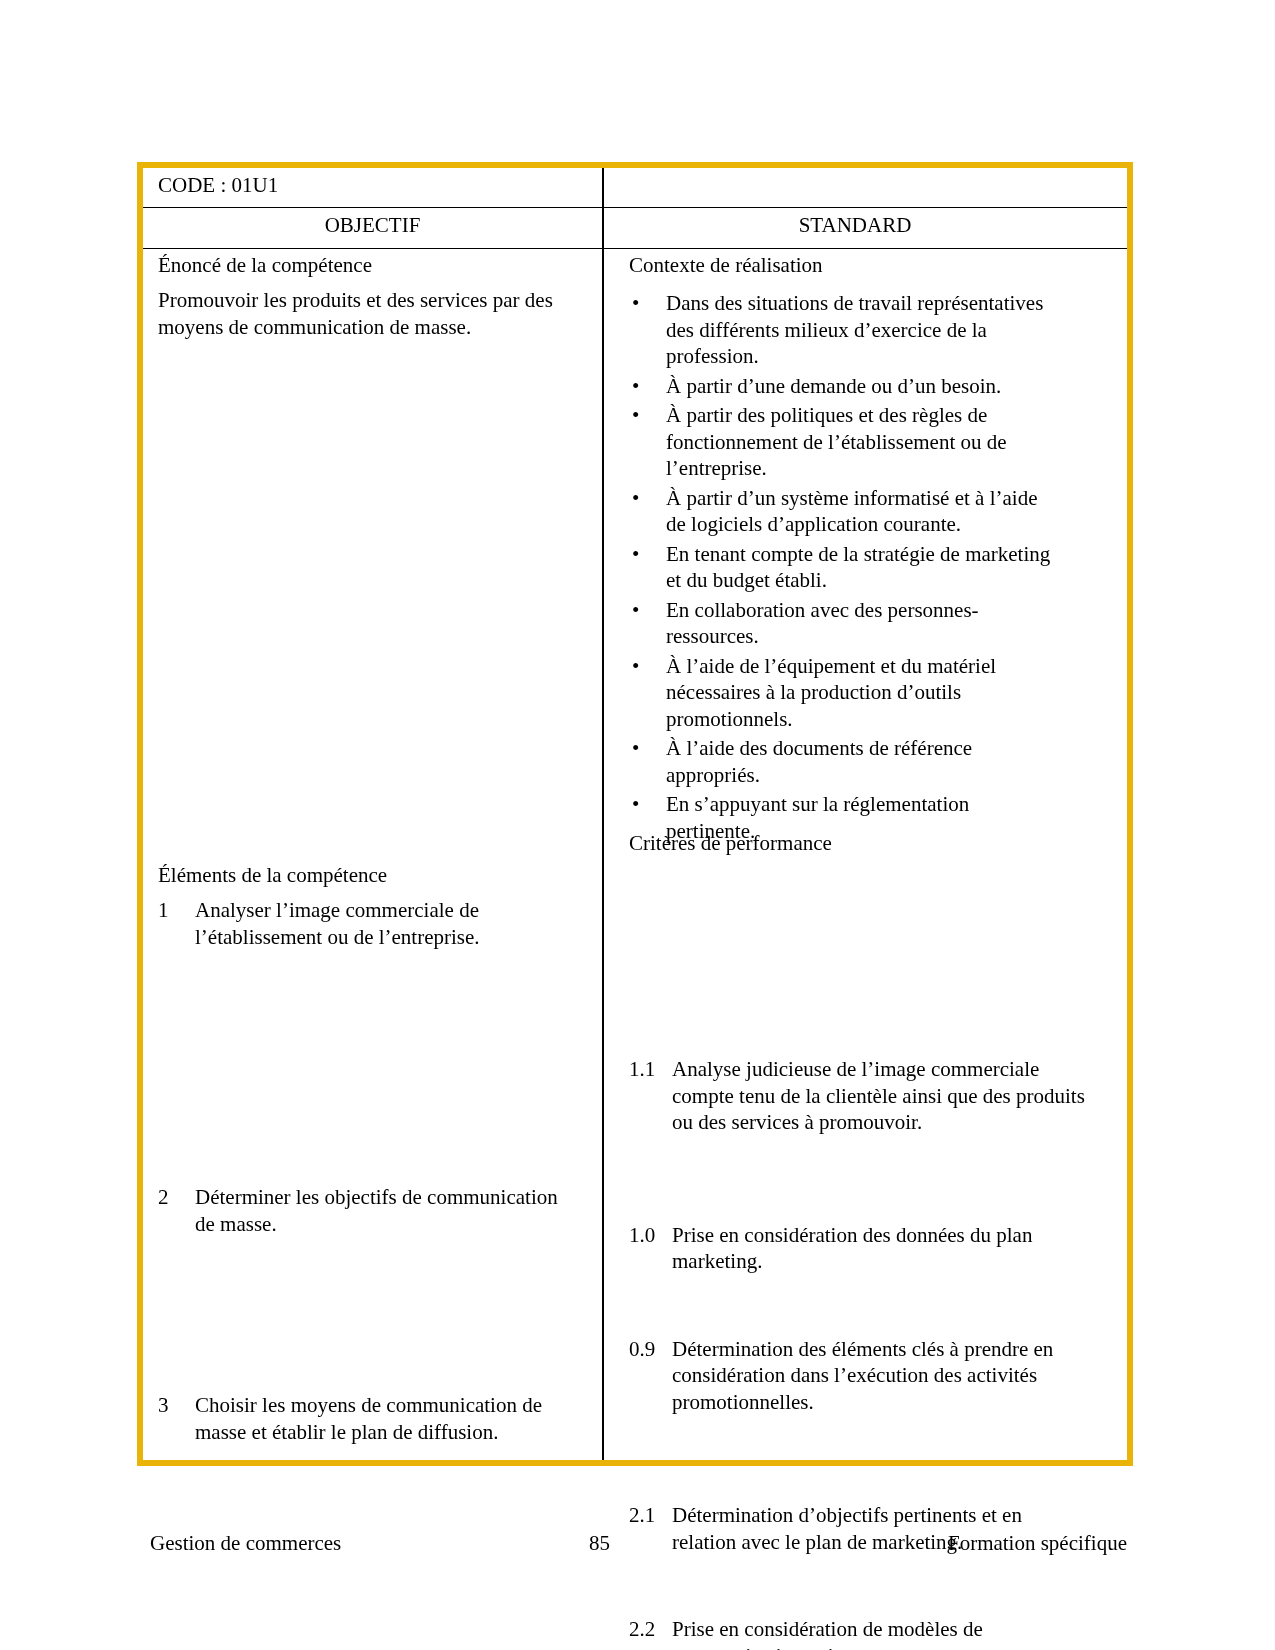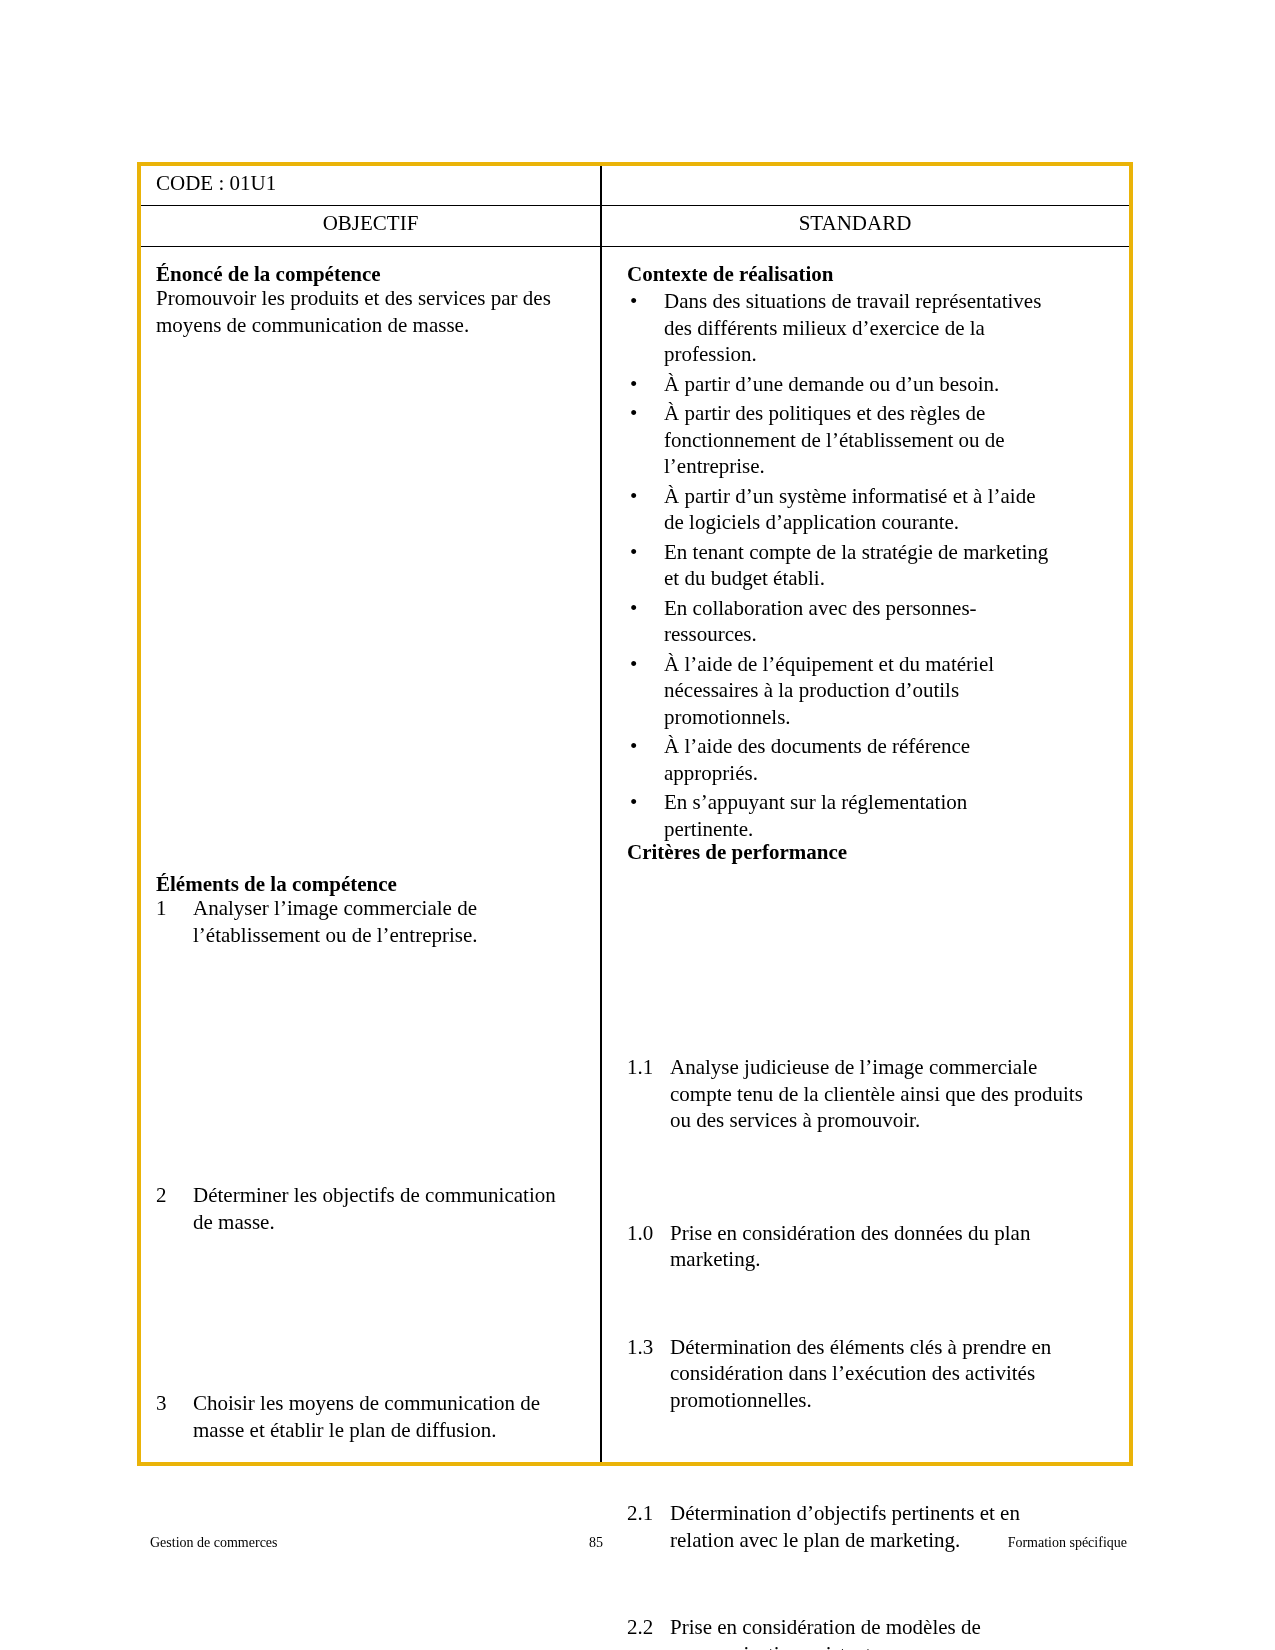--- a/index.html
+++ b/index.html
@@ -1,36 +1,36 @@
 <!DOCTYPE html>
 <html><head>
   <meta charset="utf-8">
   <style>
     html, body { margin: 0; padding: 0; background: #ffffff; }
     body { width: 1275px; height: 1650px; position: relative; overflow: hidden;
            font-family: "Liberation Serif", "DejaVu Serif", serif; color: #000; font-size: 21px; line-height: 26.5px; }
     .table { position: absolute; left: 137px; top: 162px; width: 996px; height: 1304px;
-             border: 4px solid #eab308; box-sizing: border-box; }
+             border: 6px solid #eab308; box-sizing: border-box; }
     .vdiv { position: absolute; left: 459px; top: 0; bottom: 0; width: 0; border-left: 2px solid #000; }
     .hline { position: absolute; left: 0; right: 0; height: 0; border-top: 1.5px solid #000; }
     .cell { position: absolute; }
     .code { left: 15px; top: 4px; }
     .hdr-left { left: 0; width: 459px; top: 44px; text-align: center; font-family: Liberation Serif, serif; }
     .hdr-right { left: 440px; right: 0; top: 44px; text-align: center; }
-    .bold { font-weight: bold; margin-top: 11px; }
+    .bold { font-weight: normal; }
     .left-col { left: 15px; width: 440px; }
     .right-col { left: 486px; width: 500px; }
     .bullet-list { list-style: none; margin: 0; padding: 0; }
     .bullet-list li { position: relative; padding-left: 37px; margin-bottom: 3px; }
     .bullet-list li .dot { position: absolute; left: 3px; top: 0; }
     .num-item { position: relative; padding-left: 43px; }
     .num-item .num { position: absolute; left: 0; top: 0; }
     .elem-item { position: relative; padding-left: 37px; }
     .elem-item .num { position: absolute; left: 0; top: 0; }
-    .footer { position: absolute; top: 1530px; font-size: 14px; }
+    .footer { position: absolute; top: 1530px; font-size: 21px; }
   </style>
 </head>
 <body>
 
 <div class="table">
   <div class="vdiv"></div>
   <div class="hline" style="top:39px"></div>
   <div class="hline" style="top:80px"></div>
 
   <div class="cell code">CODE : 01U1</div>
@@ -117,21 +117,21 @@
     <div>Analyse judicieuse de l’image commerciale</div>
       <div>compte tenu de la clientèle ainsi que des produits</div>
       <div>ou des services à promouvoir.</div>
   </div>
   <div class="cell right-col num-item" style="top:815px; left:486px">
     <span class="num">1.0</span>
     <div>Prise en considération des données du plan</div>
       <div>marketing.</div>
   </div>
   <div class="cell right-col num-item" style="top:876px; left:486px">
-    <span class="num">1.3</span>
+    <span class="num">0.9</span>
     <div>Détermination des éléments clés à prendre en</div>
       <div>considération dans l’exécution des activités</div>
       <div>promotionnelles.</div>
   </div>
   <div class="cell right-col num-item" style="top:963px; left:486px">
     <span class="num">2.1</span>
     <div>Détermination d’objectifs pertinents et en</div>
       <div>relation avec le plan de marketing.</div>
   </div>
   <div class="cell right-col num-item" style="top:1024px; left:486px">

